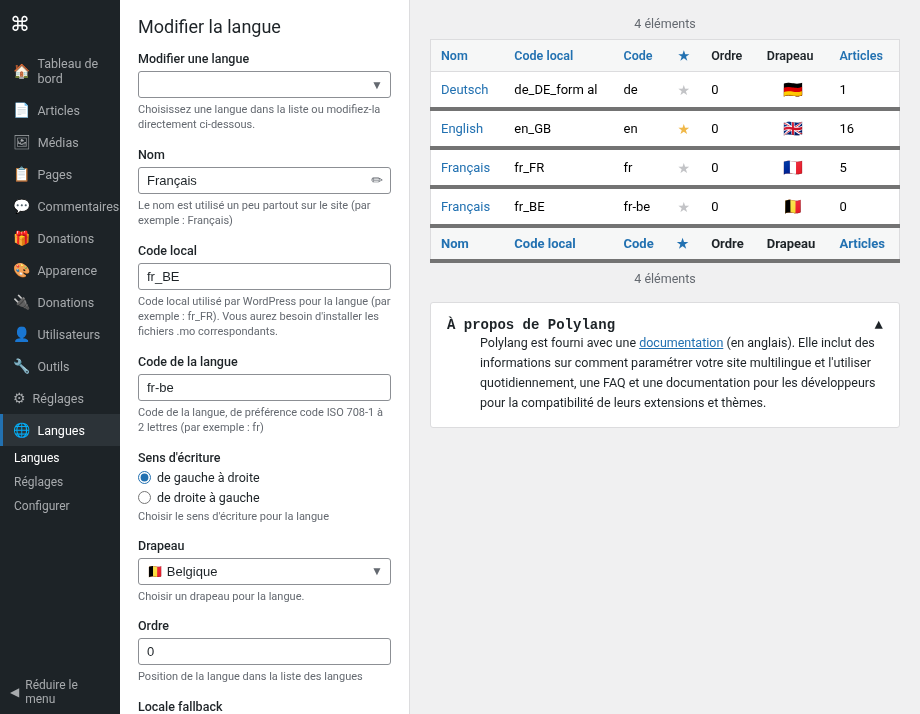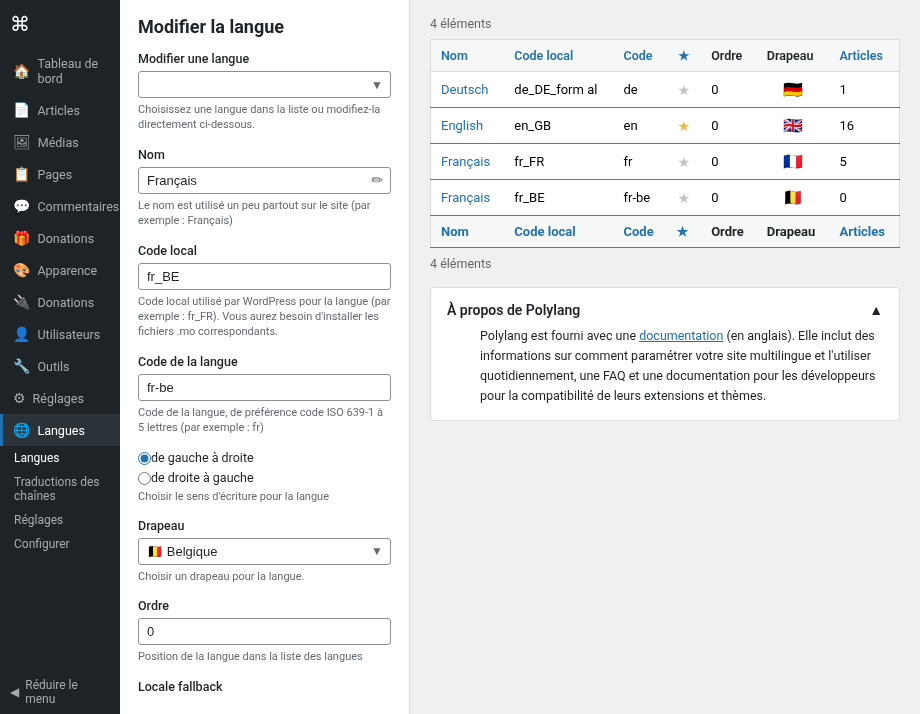--- a/index.html
+++ b/index.html
@@ -45,21 +45,21 @@
 
     #content {
       flex: 1; display: flex; overflow: hidden;
     }
 
     
     #form-panel {
       width: 290px; background: #fff; border-right: 1px solid #dcdcde;
       overflow-y: auto; padding: 16px 18px; flex-shrink: 0;
     }
-    #form-panel h1 { font-size: 18px; font-weight: 700; color: #1d2327; margin-bottom: 14px; }
+    #form-panel h1 { font-size: 18px; font-weight: 400; color: #1d2327; margin-bottom: 14px; }
 
     .field-group { margin-bottom: 14px; }
     .field-label { font-size: 12.5px; color: #1d2327; margin-bottom: 5px; display: block; font-weight: 500; }
     .field-hint { font-size: 11px; color: #646970; margin-top: 4px; line-height: 1.4; }
 
     .field-input {
       width: 100%; border: 1px solid #8c8f94; border-radius: 3px;
       padding: 5px 8px; font-size: 13px; color: #1d2327; outline: none;
       background: #fff;
     }
@@ -79,56 +79,56 @@
       width: 100%; border: 1px solid #8c8f94; border-radius: 3px;
       padding: 5px 32px 5px 8px; font-size: 13px; color: #1d2327;
       background: #fff; appearance: none; cursor: pointer;
     }
     .select-arrow {
       position: absolute; right: 8px; top: 50%; transform: translateY(-50%);
       color: #646970; pointer-events: none; font-size: 12px;
     }
 
     .radio-group { display: flex; flex-direction: column; gap: 5px; }
-    .radio-label { display: flex; align-items: flex-end; gap: 0; font-size: 12.5px; color: #1d2327; cursor: pointer; }
+    .radio-label { display: flex; align-items: center; gap: 6px; font-size: 12.5px; color: #1d2327; cursor: pointer; }
     .radio-label input[type=radio] { accent-color: #2271b1; }
 
     
     #table-panel {
       flex: 1; overflow-y: auto; padding: 16px 20px; background: #f0f0f1;
     }
 
-    .table-count { text-align: left; font-size: 12.5px; color: #646970; margin-bottom: 8px; }
+    .table-count { text-align: center; font-size: 12.5px; color: #646970; margin-bottom: 8px; }
 
     .lang-table {
       width: 100%; background: #fff; border: 1px solid #dcdcde; border-collapse: collapse;
       font-size: 13px; margin-bottom: 8px;
     }
     .lang-table th, .lang-table td {
-      padding: 8px 10px; border-bottom: 1px solid #737373; text-align: left; vertical-align: middle;
+      padding: 8px 10px; border-bottom: 4px solid #737373; text-align: left; vertical-align: middle;
     }
     .lang-table thead th {
       background: #f6f7f7; font-weight: 600; color: #2271b1; border-bottom: 1px solid #dcdcde;
       font-size: 12.5px;
     }
     .lang-table thead th.col-star { text-align: center; }
     .lang-table td.lang-name a { color: #2271b1; text-decoration: none; }
     .lang-table td.col-center { text-align: center; }
     .lang-table td.col-flag { text-align: center; }
     .flag-icon { font-size: 16px; }
     .star-icon { color: #f0b849; font-size: 14px; }
     .star-empty { color: #c3c4c7; font-size: 14px; }
 
     .about-polylang {
       background: #fff; border: 1px solid #dcdcde; border-radius: 3px;
       padding: 14px 16px; margin-top: 16px;
     }
     .about-polylang h3 {
-      font-size: 14px; font-weight: 600; color: #1d2327; margin-bottom: 8px;
-      display: flex; justify-content: space-between; align-items: flex-end;
+      font-size: 14px; font-weight: 600; color: #1d2327; 
+      display: flex; justify-content: space-between; align-items: flex-end; font-family: Liberation Mono, monospace;
     }
     .about-polylang p { font-size: 12.5px; color: #1d2327; line-height: 1.6; margin-left: 33px; }
     .about-polylang a { color: #2271b1; }
 
     .tfoot-row th { background: #f6f7f7 !important; }
   </style>
 </head>
 <body>
 
 <nav id="sidebar">
@@ -181,23 +181,20 @@
     <span>Réglages</span>
   </div>
   <div class="sidebar-item active">
     <span class="icon">🌐</span>
     <span>Langues</span>
   </div>
 
   <div class="sidebar-submenu">
     <div class="sidebar-submenu-item active">
       <span>Langues</span>
-    </div>
-    <div class="sidebar-submenu-item">
-      <span>Traductions des chaînes</span>
     </div>
     <div class="sidebar-submenu-item">
       <span>Réglages</span>
     </div>
     <div class="sidebar-submenu-item">
       <span>Configurer</span>
     </div>
   </div>
 
   <div class="reduce-menu" style="margin-top: auto;">
@@ -234,24 +231,25 @@
 
       <div class="field-group">
         <label class="field-label">Code local</label>
         <input type="text" class="field-input" value="fr_BE" style="">
         <p class="field-hint">Code local utilisé par WordPress pour la langue (par exemple : fr_FR). Vous aurez besoin d'installer les fichiers .mo correspondants.</p>
       </div>
 
       <div class="field-group">
         <label class="field-label">Code de la langue</label>
         <input type="text" class="field-input" value="fr-be" style="">
-        <p class="field-hint">Code de la langue, de préférence code ISO 639-1 à 5 lettres (par exemple : fr)</p>
-      </div>
-
-      <div class="field-group">
+        <p class="field-hint">Code de la langue, de préférence code ISO 708-1 à 2 lettres (par exemple : fr)</p>
+      </div>
+
+      <div class="field-group">
+        <label class="field-label">Sens d'écriture</label>
         <div class="radio-group">
           <label class="radio-label">
             <input type="radio" name="sens" checked="" style="">
             <span>de gauche à droite</span>
           </label>
           <label class="radio-label">
             <input type="radio" name="sens" style="">
             <span>de droite à gauche</span>
           </label>
         </div>

